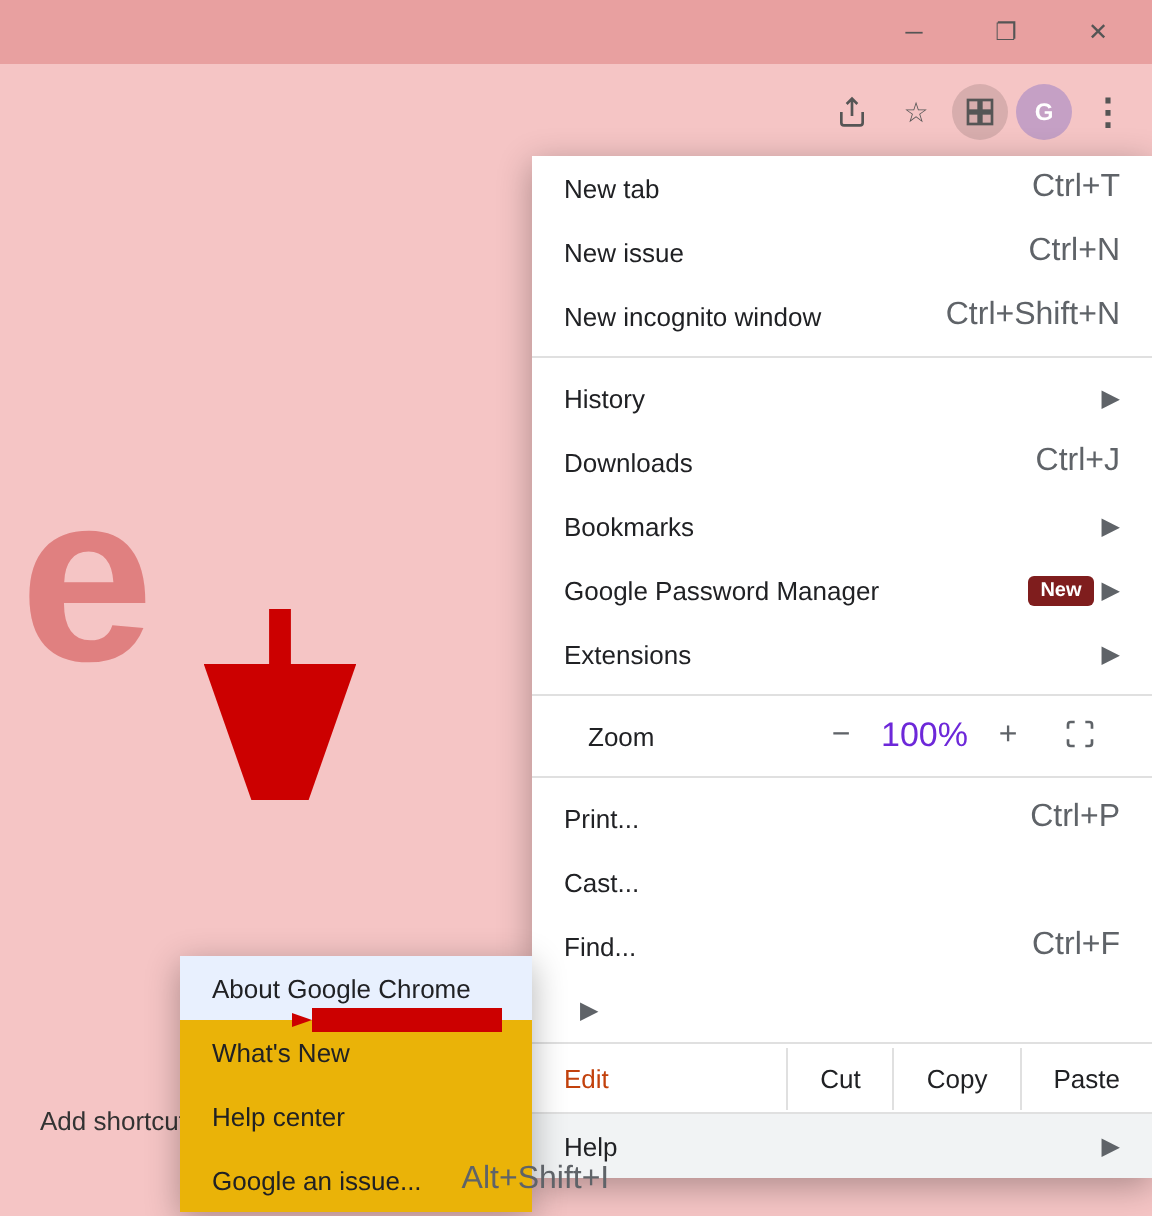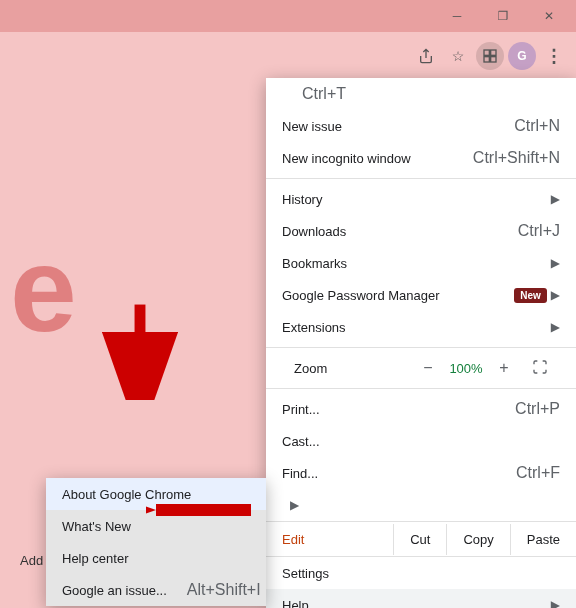--- a/index.html
+++ b/index.html
@@ -166,21 +166,21 @@
       width: 24px;
       height: 24px;
       display: flex;
       align-items: center;
       justify-content: center;
       cursor: pointer;
       color: #5f6368;
       font-size: 16px;
       border-radius: 50%;
     }
-    .zoom-value { color: #15803d; font-size: 13px; min-width: 36px; text-align: center; }
+    .zoom-value { color: #6d28d9; font-size: 17px; min-width: 36px; text-align: center; }
     .zoom-fullscreen {
       margin-left: 8px;
       cursor: pointer;
       color: #5f6368;
     }
 
     
     .edit-row {
       display: flex;
       align-items: center;
@@ -199,22 +199,22 @@
       cursor: pointer;
       font-size: 13px;
       border-left: 1px solid #e0e0e0;
     }
 
     
     .submenu {
       position: absolute;
       top: 478px;
       right: 310px;
-      width: 220px;
-      background: #e5e5e5;
+      width: 176px;
+      background: #eab308;
       box-shadow: 0 4px 16px rgba(0,0,0,0.3);
       z-index: 60;
     }
     .submenu .menu-item.active-item {
       background: #e8f0fe;
     }
 
     
     .arrow-left-help {
       position: absolute;
@@ -266,20 +266,21 @@
         <polygon points="0 0, 10 3.5, 0 7" fill="#cc0000"></polygon>
       </marker>
     </defs>
     <line x1="40" y1="5" x2="40" y2="95" stroke="#cc0000" stroke-width="12" marker-end="url(#arrowhead)"></line>
   </svg>
 </div>
 
 <div class="dropdown-menu">
 
   <div class="menu-item">
+    <span class="label">New tab</span>
     <span class="shortcut">Ctrl+T</span>
   </div>
   <div class="menu-item">
     <span class="label">New issue</span>
     <span class="shortcut">Ctrl+N</span>
   </div>
   <div class="menu-item">
     <span class="label">New incognito window</span>
     <span class="shortcut">Ctrl+Shift+N</span>
   </div>
@@ -341,23 +342,20 @@
     <span class="arrow">▶</span>
   </div>
 
   <div class="edit-row">
     <span class="edit-label">Edit</span>
     <span class="edit-btn">Cut</span>
     <span class="edit-btn">Copy</span>
     <span class="edit-btn">Paste</span>
   </div>
 
-  <div class="menu-item">
-    <span class="label">Settings</span>
-  </div>
   <div class="menu-item highlighted">
     <span class="label">Help</span>
     <span class="arrow">▶</span>
   </div>
 
 </div>
 
 <div class="submenu">
   <div class="menu-item active-item">
     <span class="label">About Google Chrome</span>

